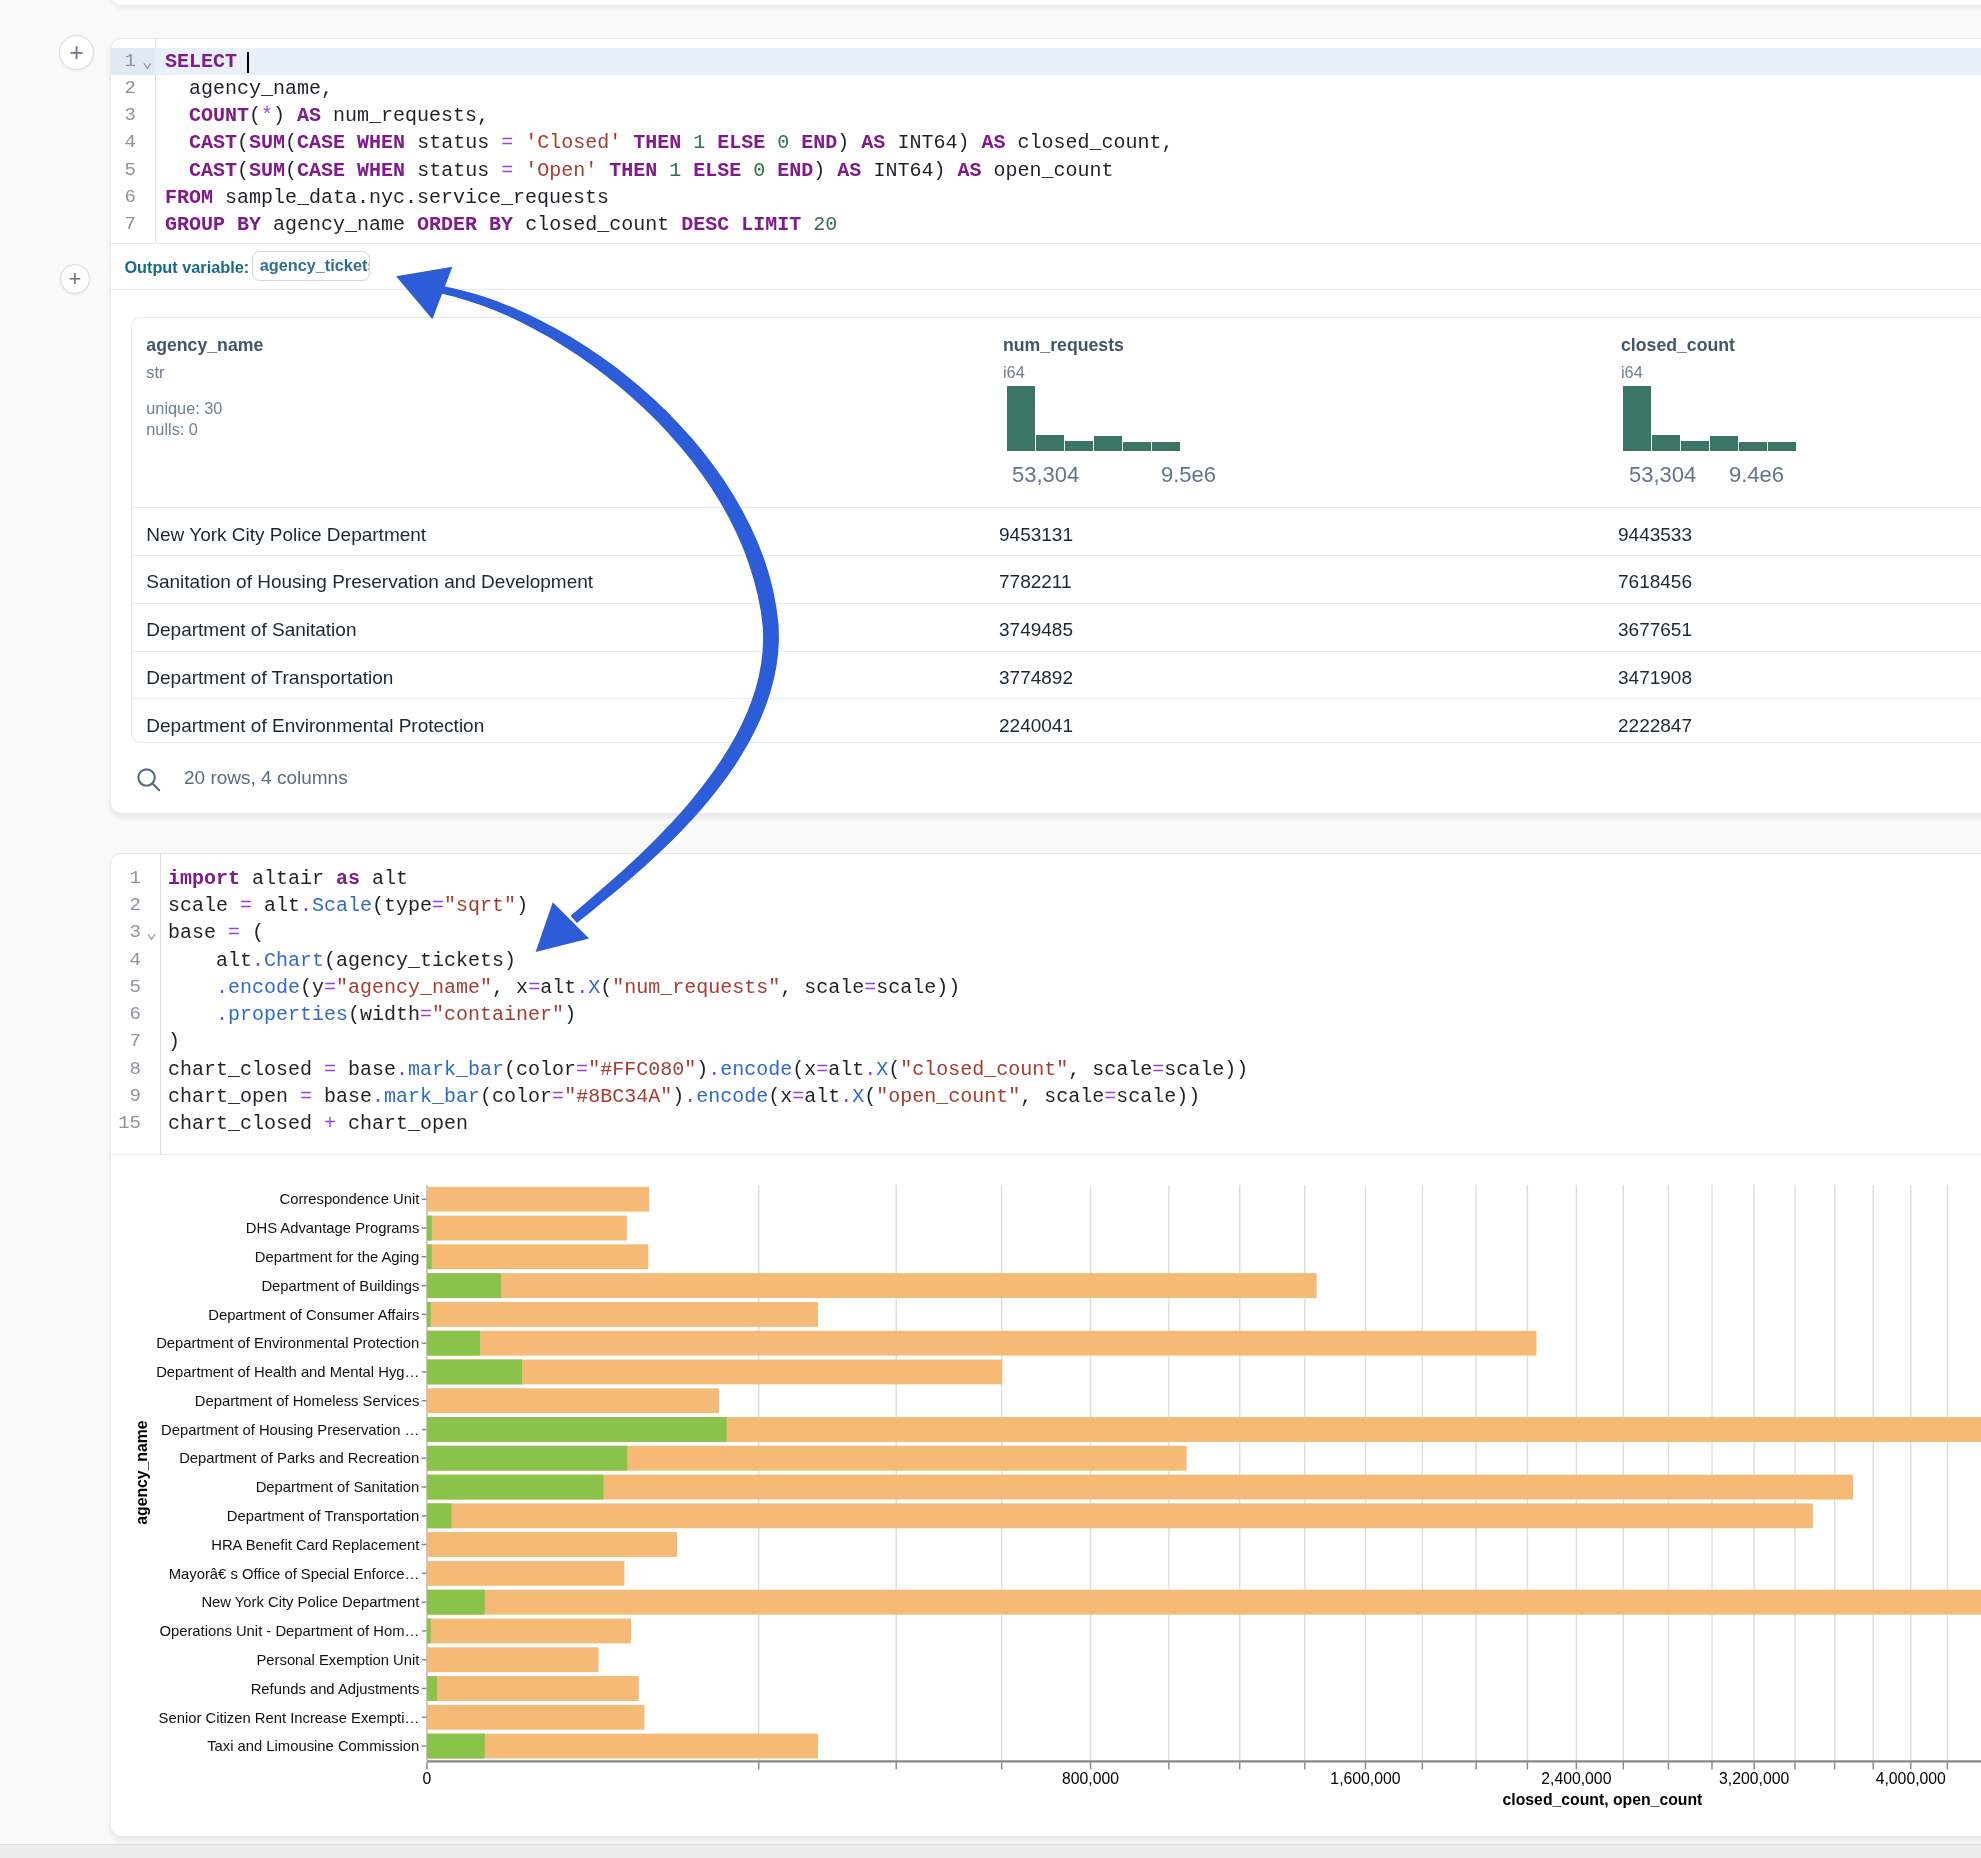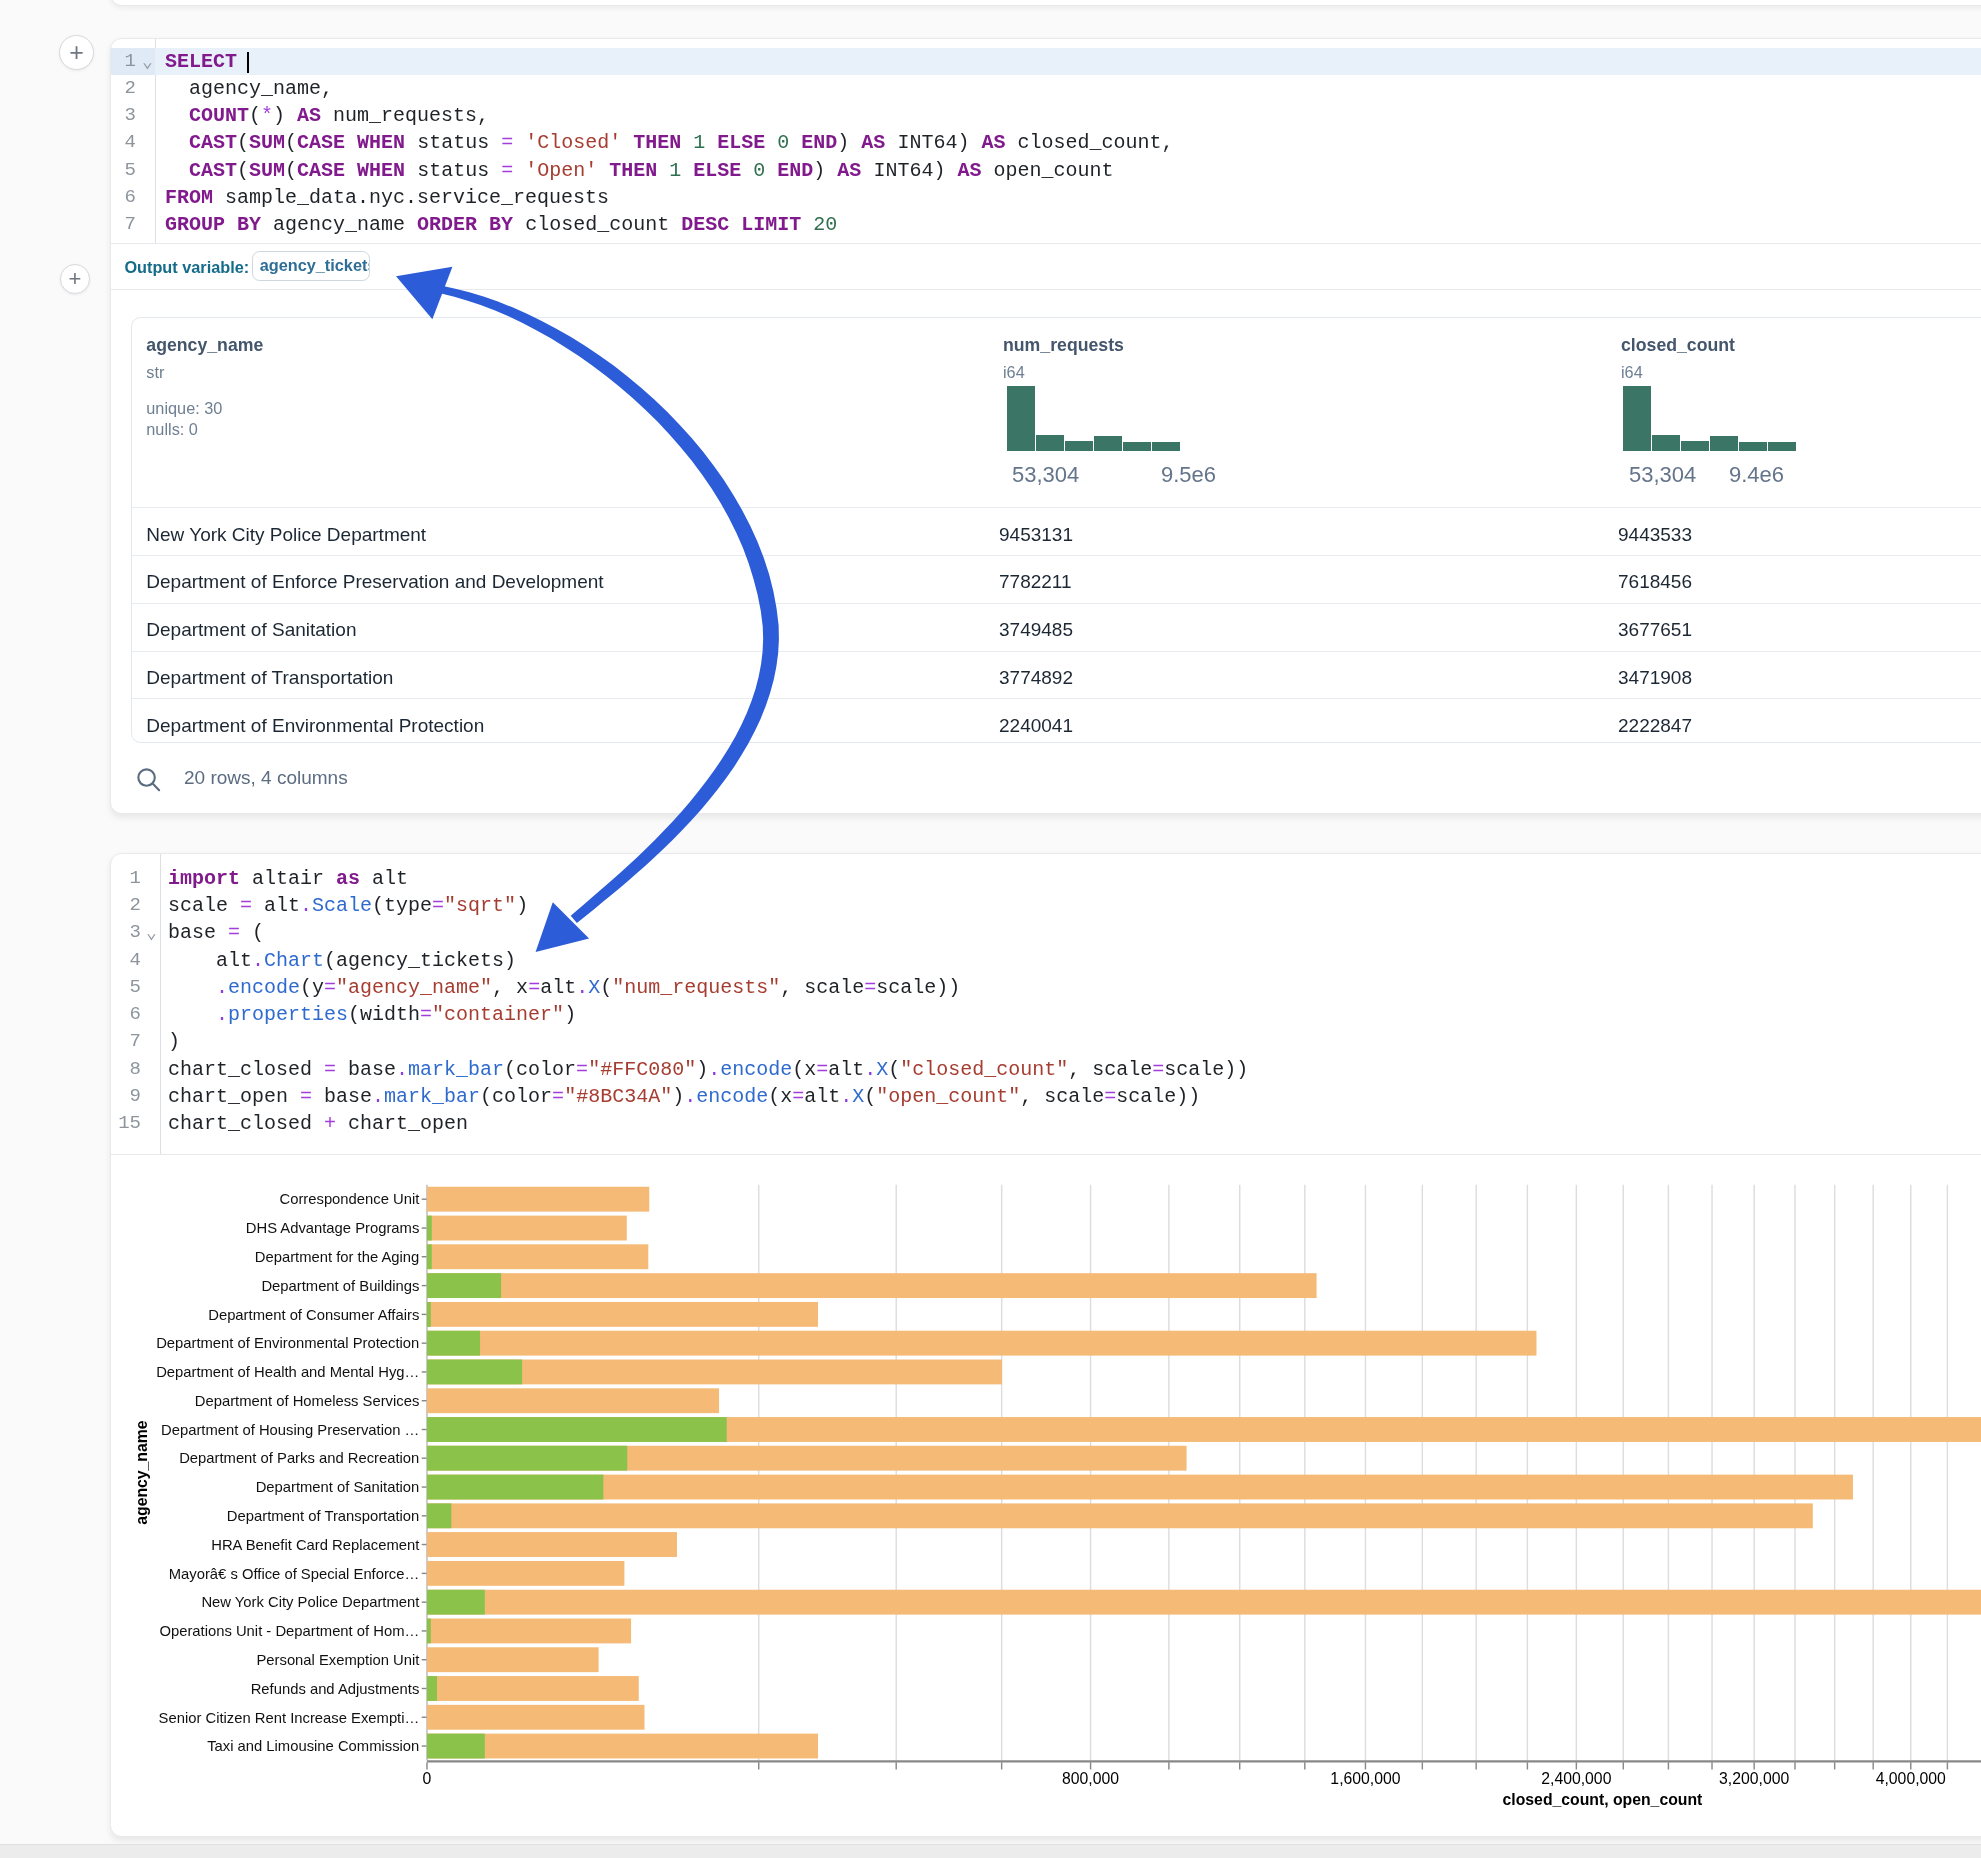--- a/index.html
+++ b/index.html
@@ -92,21 +92,21 @@
 <div class="hbar" style="left:1636px;top:124px;width:28px;height:8.6px"></div>
 <div class="hlabel" style="left:880px;top:144px">53,304</div>
 <div class="hlabel" style="left:1029px;top:144px;width:44px;text-align:center">9.5e6</div>
 <div class="hlabel" style="left:1497px;top:144px">53,304</div>
 <div class="hlabel" style="left:1597px;top:144px;width:44px;text-align:right">9.4e6</div>
 <div class="trow" style="top:189px"></div>
 <div class="tcell" style="left:14.3px;top:206px">New York City Police Department</div>
 <div class="tcell" style="left:867px;top:206px">9453131</div>
 <div class="tcell" style="left:1486px;top:206px">9443533</div>
 <div class="trow" style="top:237px"></div>
-<div class="tcell" style="left:14.3px;top:253px">Department of Enforce Preservation and Development</div>
+<div class="tcell" style="left:14.3px;top:253px">Sanitation of Housing Preservation and Development</div>
 <div class="tcell" style="left:867px;top:253px">7782211</div>
 <div class="tcell" style="left:1486px;top:253px">7618456</div>
 <div class="trow" style="top:285px"></div>
 <div class="tcell" style="left:14.3px;top:301px">Department of Sanitation</div>
 <div class="tcell" style="left:867px;top:301px">3749485</div>
 <div class="tcell" style="left:1486px;top:301px">3677651</div>
 <div class="trow" style="top:333px"></div>
 <div class="tcell" style="left:14.3px;top:349px">Department of Transportation</div>
 <div class="tcell" style="left:867px;top:349px">3774892</div>
 <div class="tcell" style="left:1486px;top:349px">3471908</div>

